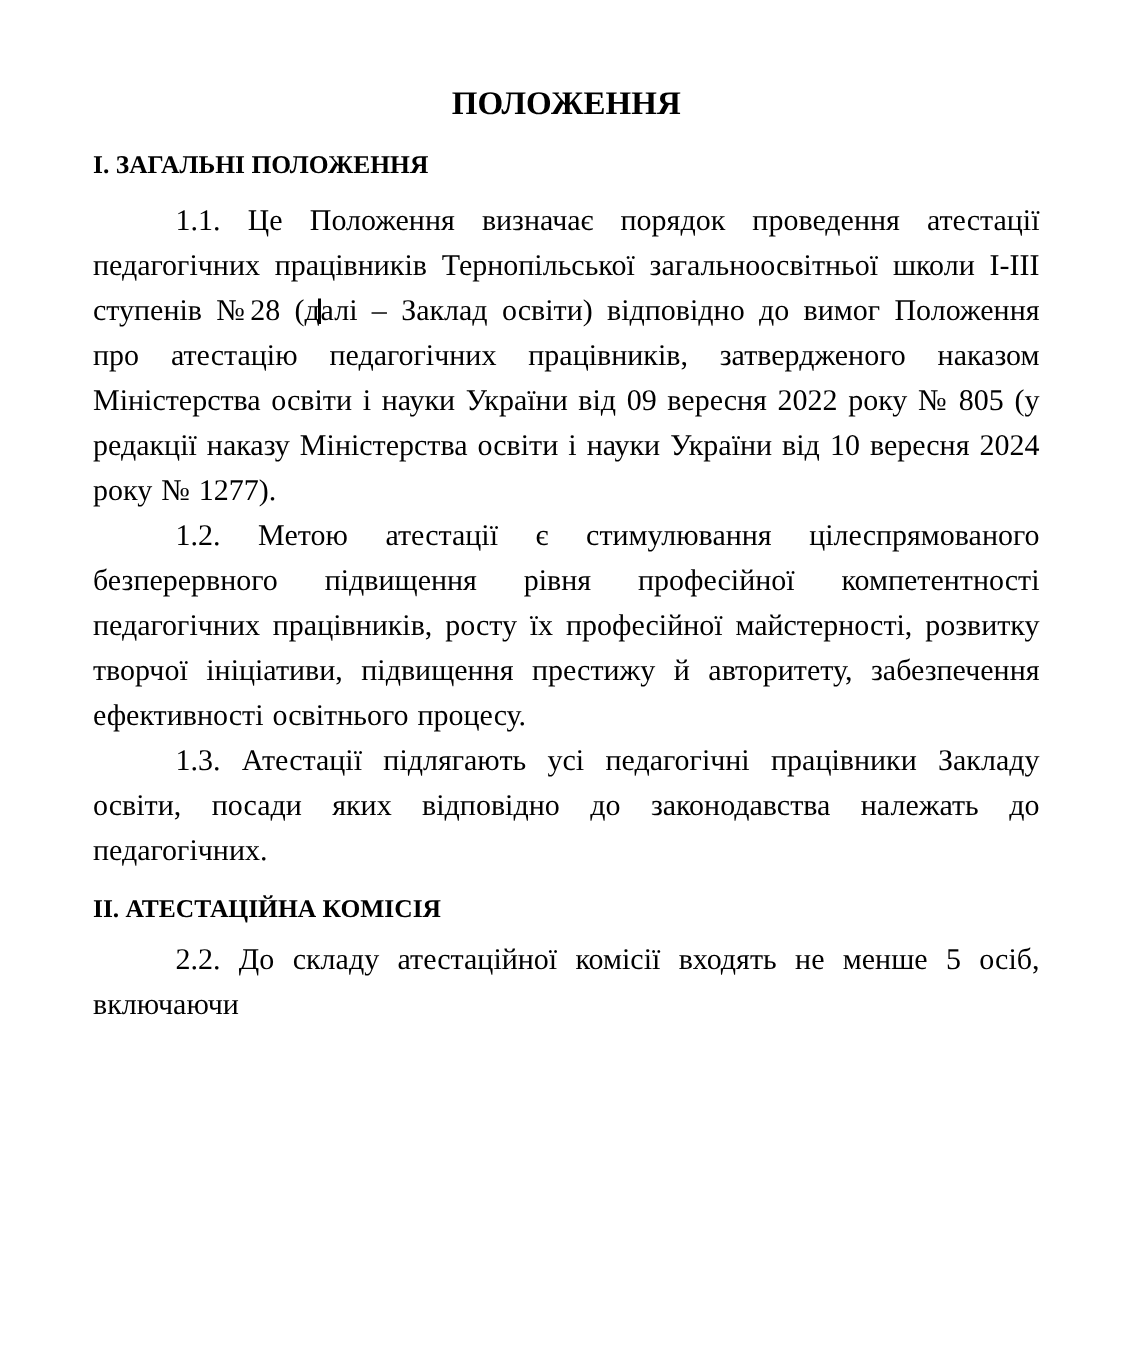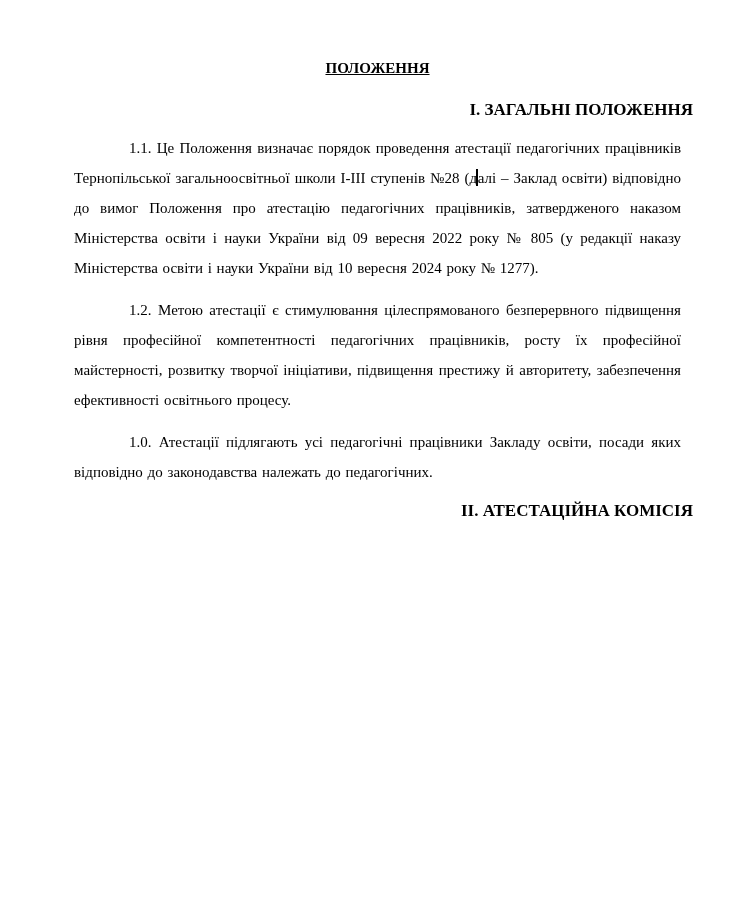--- a/index.html
+++ b/index.html
@@ -14,35 +14,34 @@
     background: #ffffff;
     color: #000000;
     font-family: "Liberation Serif", "DejaVu Serif", serif;
     overflow: hidden;
     box-sizing: border-box;
     padding: 57px 60px 0 62px;
   }
   .doc-title {
     text-align: center;
     font-weight: bold;
-    font-size: 15px;
+    font-size: 22px;
     line-height: 23px;
-    text-decoration: underline;
   }
   .section-heading {
-    text-align: right;
+    text-align: left;
     font-weight: bold;
     font-size: 17px;
     line-height: 23px;
   }
   .heading-1 { margin: 18px 0 11px 0; }
   .heading-2 { margin: 12px 0 8px 0; }
   .para {
-    margin: 12px;
-    font-size: 15px;
+    margin: 0;
+    font-size: 20px;
     line-height: 30px;
     text-align: justify;
     text-indent: 55px;
     word-spacing: 1px;
   }
   .caret {
     display: inline-block;
     width: 1.5px;
     height: 17px;
     background: #000;
@@ -58,21 +57,22 @@
   <div class="doc-title">
     <div>ПОЛОЖЕННЯ</div>
   </div>
 
   <div class="section-heading heading-1">І. ЗАГАЛЬНІ ПОЛОЖЕННЯ</div>
 
   <p class="para"><span>1.1. Це Положення визначає порядок проведення атестації педагогічних працівників Тернопільської загальноосвітньої школи І-ІІІ ступенів №28 (д</span><span class="caret"></span><span>алі – Заклад освіти) відповідно до вимог Положення про атестацію педагогічних працівників, затвердженого наказом Міністерства освіти і науки України від 09 вересня 2022 року № 805 (у редакції наказу Міністерства освіти і науки України від 10 вересня 2024 року № 1277).</span></p>
 
   <p class="para">1.2. Метою атестації є стимулювання цілеспрямованого безперервного підвищення рівня професійної компетентності педагогічних працівників, росту їх професійної майстерності, розвитку творчої ініціативи, підвищення престижу й авторитету, забезпечення ефективності освітнього процесу.</p>
 
-  <p class="para">1.0. Атестації підлягають усі педагогічні працівники Закладу освіти, посади яких відповідно до законодавства належать до педагогічних.</p>
+  <p class="para">1.3. Атестації підлягають усі педагогічні працівники Закладу освіти, посади яких відповідно до законодавства належать до педагогічних.</p>
 
 
 
   <div class="section-heading heading-2">ІІ. АТЕСТАЦІЙНА КОМІСІЯ</div>
 
 
+  <p class="para">2.2. До складу атестаційної комісії входять не менше 5 осіб, включаючи</p>
 
 </div>
 
 </body></html>

